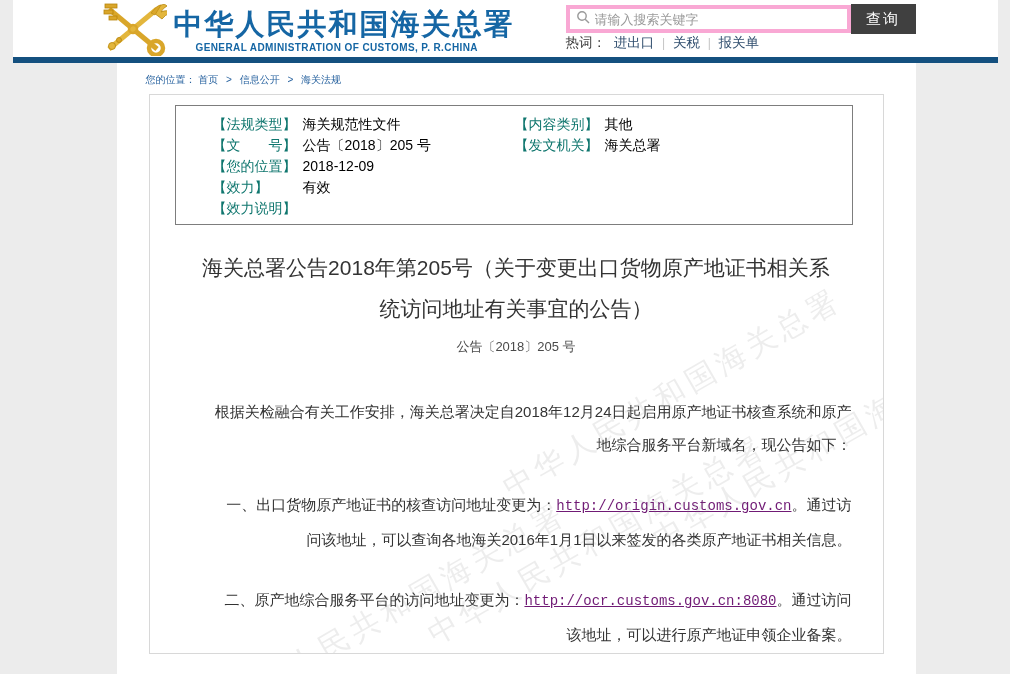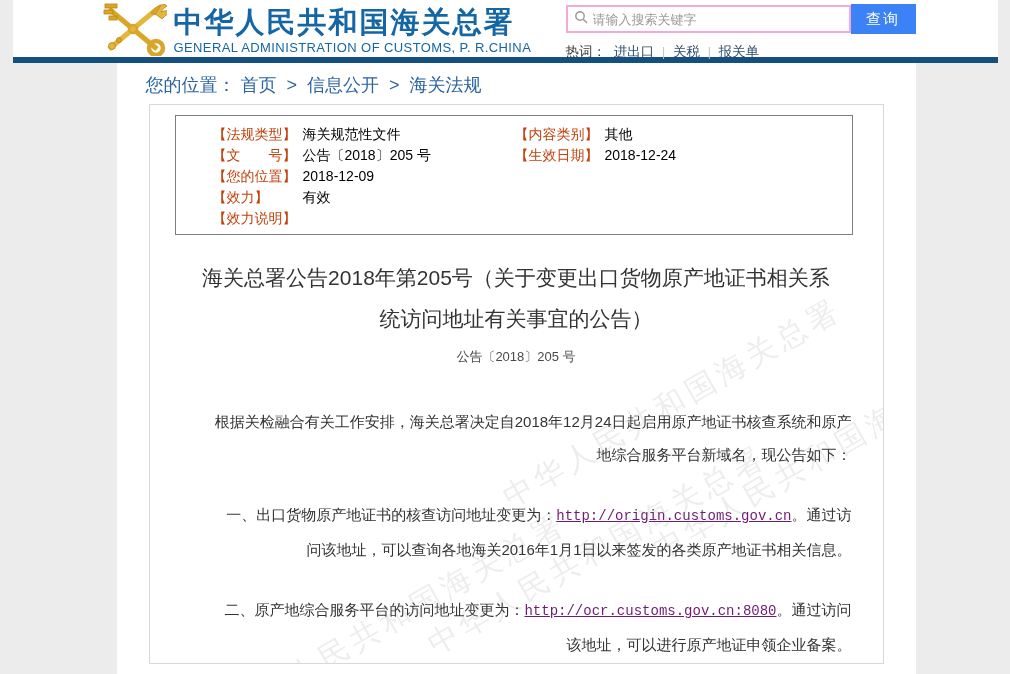--- a/index.html
+++ b/index.html
@@ -4,53 +4,53 @@
 <style>
   * { margin:0; padding:0; box-sizing:border-box; }
   html,body { background:#ececec; }
   body { font-family:"Liberation Sans","DejaVu Sans",sans-serif; }
   .page { position:relative; width:985px; height:674px; overflow:hidden; background:#ececec; margin:0 auto; }
 
   
   .site-header { position:relative; height:57px; background:#ffffff; }
   .brand { position:absolute; left:86px; top:1px; display:flex; align-items:center; gap:7px; }
   .brand-titles .zh { font-size:29px; font-weight:bold; color:#1566a4; letter-spacing:2px; line-height:33px; }
-  .brand-titles .en { font-size:13px; font-weight:normal; color:#1566a4; letter-spacing:0.4px; margin-top:1px; }
+  .brand-titles .en { font-size:10px; font-weight:bold; color:#1566a4; letter-spacing:0.4px; margin-top:1px;margin-left:22px; }
 
   .search-area { position:absolute; left:553px; top:5px; width:352px; }
   .search-row { display:flex; align-items:flex-start; }
-  .search-box { display:flex; align-items:center; width:285px; height:28px; border:2px solid #f9a8d4; background:#fff; padding-left:6px; }
+  .search-box { display:flex; align-items:center; width:285px; height:28px; border:4px solid #f9a8d4; background:#fff; padding-left:6px; }
   .search-box svg { flex:none; }
   .search-input { flex:1; border:none; outline:none; font-size:13px; color:#333; padding-left:5px; font-family:inherit; }
   .search-input::placeholder { color:#999; }
-  .search-btn { width:65px; height:30px; margin-top:-1px; background:#3b82f6; color:#fff; border:none; font-size:15px; letter-spacing:2px; cursor:pointer; font-family:inherit; }
-  .hot-words { margin-top:9px; font-size:13.5px; color:#3b3b3b; }
+  .search-btn { width:65px; height:30px; margin-top:-1px; background:#404040; color:#fff; border:none; font-size:15px; letter-spacing:2px; cursor:pointer; font-family:inherit; }
+  .hot-words { font-size:13.5px; color:#3b3b3b; }
   .hot-words a { color:#2f4d6d; text-decoration:none; margin:0 4px; cursor:pointer; }
   .hw-sep { color:#c4c4c4; font-size:12px; }
 
   .blue-bar { height:6px; background:#14507f; }
 
   
   .page-bg { background:#ececec; }
   .content-panel { margin-left:104px; width:799px; min-height:611px; background:#ffffff; overflow:hidden; }
 
-  .breadcrumb { margin:10px 0 7px 29px; font-size:18px; color:#2a64a0; }
+  .breadcrumb { margin:10px 0 7px 29px; font-size:10px; color:#2a64a0; }
   .breadcrumb a { color:#2a64a0; text-decoration:none; cursor:pointer; }
   .bc-sep { margin:0 5px; color:#2a64a0; }
 
   .doc-container { position:relative; margin-left:32px; width:735px; height:560px; border:1px solid #d8d8d8; background:#fff; padding-top:10px; overflow:hidden; }
 
   
   .wm { position:absolute; white-space:nowrap; font-size:30px; letter-spacing:5px; color:rgba(125,125,125,0.14); transform:rotate(-30deg); pointer-events:none; }
 
   
   .meta-box { position:relative; margin-left:25px; width:678px; border:1px solid #7d7d7d; padding:8px 0 5px 37px; display:flex; background:transparent; }
   .meta-col-left { width:302px; flex:none; }
   .meta-row { display:flex; line-height:21px; font-size:14px; }
-  .meta-label { color:#c2410c; width:90px; flex:none; white-space:pre; }
+  .meta-label { color:#0f766e; width:90px; flex:none; white-space:pre; }
   .meta-value { color:#000; white-space:pre; }
 
   
   .doc-title { margin:22px auto 0; max-width:648px; text-align:center; font-size:21px; font-weight:400; color:#333; line-height:41px; }
   .doc-number { margin-top:9px; text-align:center; font-size:13px; color:#4a4a4a; }
   .doc-content { margin:39px 31px 0 32px; font-size:15px; color:#333; line-height:33px;text-align:right; }
   .doc-content p { text-indent:2em; margin-bottom:27px; }
   .doc-link { color:#701a75; text-decoration:underline; font-family:"Liberation Mono","DejaVu Sans Mono",monospace; font-size:14px; cursor:pointer; }
 </style>
 </head>
@@ -155,22 +155,22 @@
               <span class="meta-label">【效力说明】</span>
               <span class="meta-value"></span>
             </div>
           </div>
           <div class="meta-col-right">
             <div class="meta-row">
               <span class="meta-label">【内容类别】</span>
               <span class="meta-value">其他</span>
             </div>
             <div class="meta-row">
-              <span class="meta-label">【生效日期】</span>
-              <span class="meta-value">2018-12-24</span>
+              <span class="meta-label">【发文机关】</span>
+              <span class="meta-value">海关总署</span>
             </div>
           </div>
         </div>
 
         <h1 class="doc-title">海关总署公告2018年第205号（关于变更出口货物原产地证书相关系统访问地址有关事宜的公告）</h1>
         <div class="doc-number">公告〔2018〕205 号</div>
 
         <div class="doc-content">
           <p>根据关检融合有关工作安排，海关总署决定自2018年12月24日起启用原产地证书核查系统和原产地综合服务平台新域名，现公告如下：</p>
           <p><span>一、出口货物原产地证书的核查访问地址变更为：</span><a class="doc-link">http://origin.customs.gov.cn</a><span>。通过访问该地址，可以查询各地海关2016年1月1日以来签发的各类原产地证书相关信息。</span></p>

